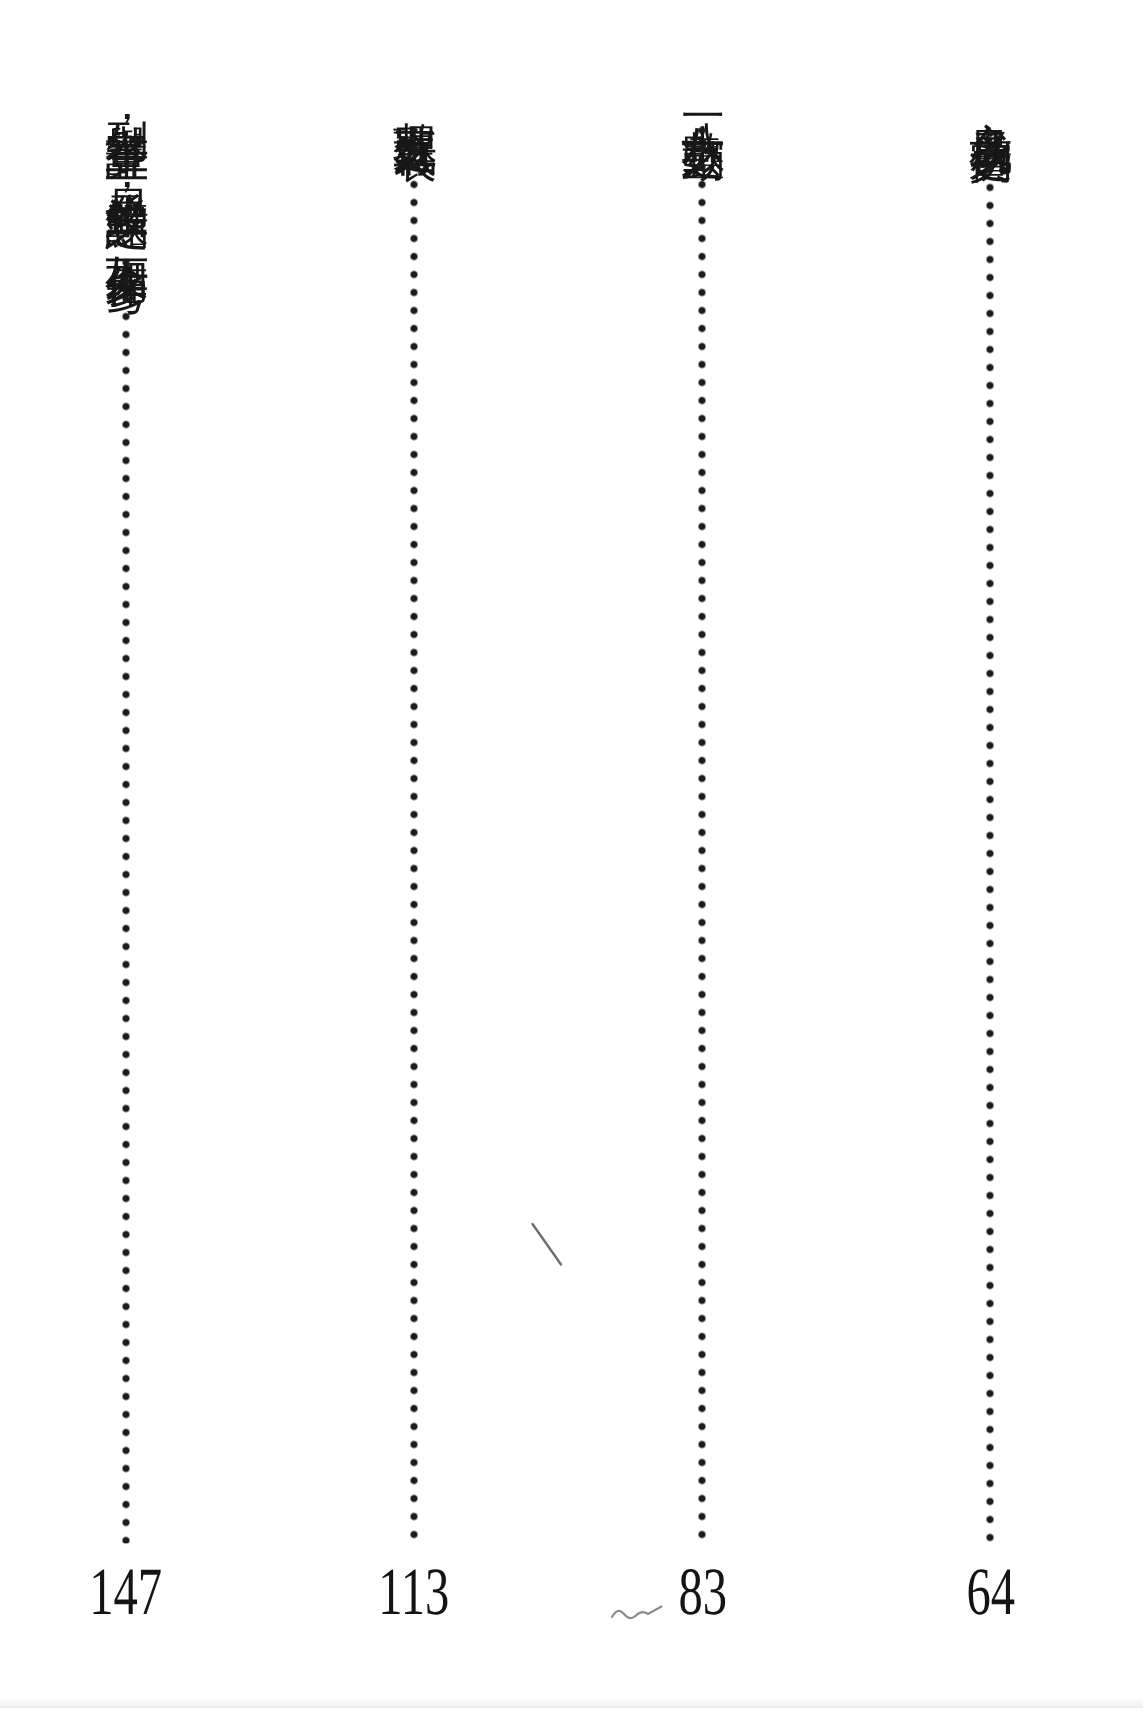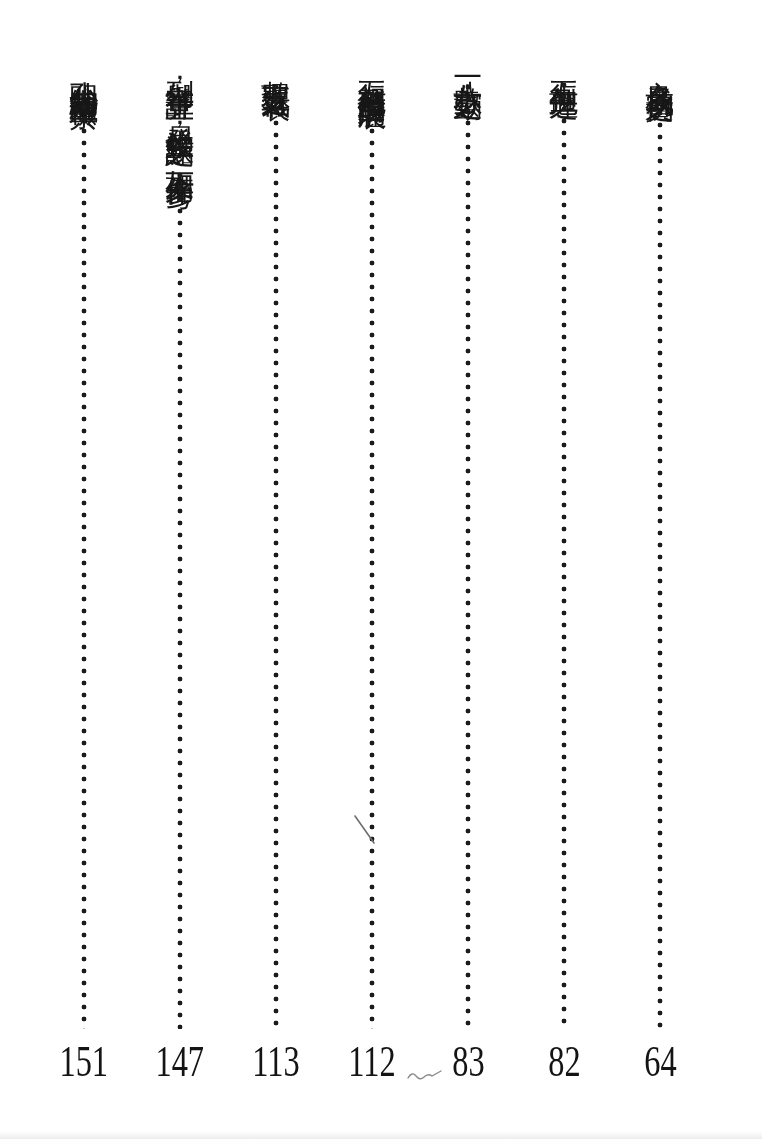--- a/index.html
+++ b/index.html
@@ -85,59 +85,44 @@
 <div class="page">
 
   <div class="toc">
 
     <div class="entry">
       <div class="title">良名爲成功之實例</div>
       <div class="leader"></div>
       <div class="num">64</div>
     </div>
 
-    <div class="entry">
-      <div class="title">五行生剋之理</div>
-      <div class="leader"></div>
-      <div class="num">82</div>
-    </div>
 
     <div class="entry">
       <div class="title">八十一數之靈動</div>
       <div class="leader"></div>
       <div class="num">83</div>
     </div>
 
 
-    <div class="entry">
-      <div class="title">五行相剋所引起的病症表</div>
-      <div class="leader"></div>
-      <div class="num">112</div>
-    </div>
 
     <div class="entry">
       <div class="title">數理之五行氣表</div>
       <div class="leader"></div>
       <div class="num">113</div>
     </div>
 
 
     <div class="entry">
       <div class="title">列舉字畫計算上，易發生錯誤之點，如下備作參考</div>
       <div class="leader"></div>
       <div class="num">147</div>
     </div>
 
 
 
-    <div class="entry">
-      <div class="title">小孔明編集中國姓檢字典</div>
-      <div class="leader"></div>
-      <div class="num">151</div>
-    </div>
 
   </div>
 
   <svg class="stray-line" width="28" height="34" viewBox="0 0 28 34">
     <path d="M3 3 L22 30" stroke="#6e6e6e" stroke-width="1.6" fill="none" stroke-linecap="round"></path>
   </svg>
 
   <svg class="squiggle" width="38" height="18" viewBox="0 0 38 18">
     <path d="M2 12 q4 -7 8 -2 q4 5 8 1 q4 -4 8 -1 l9 -5" stroke="#8a8a8a" stroke-width="1.4" fill="none" stroke-linecap="round"></path>
   </svg>

